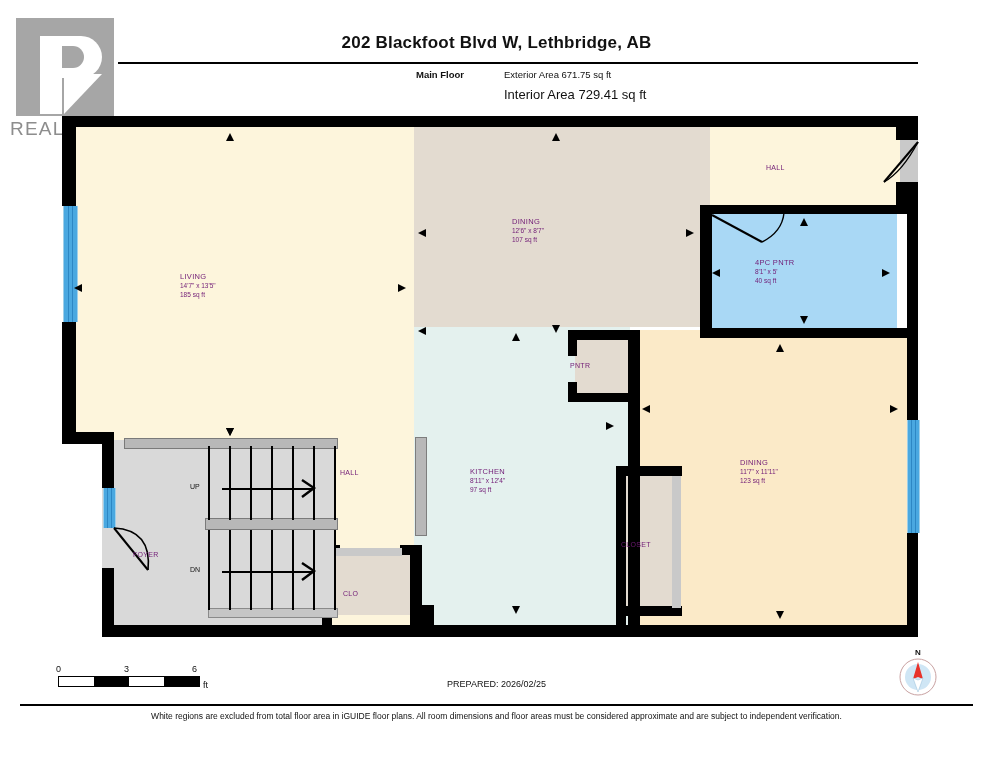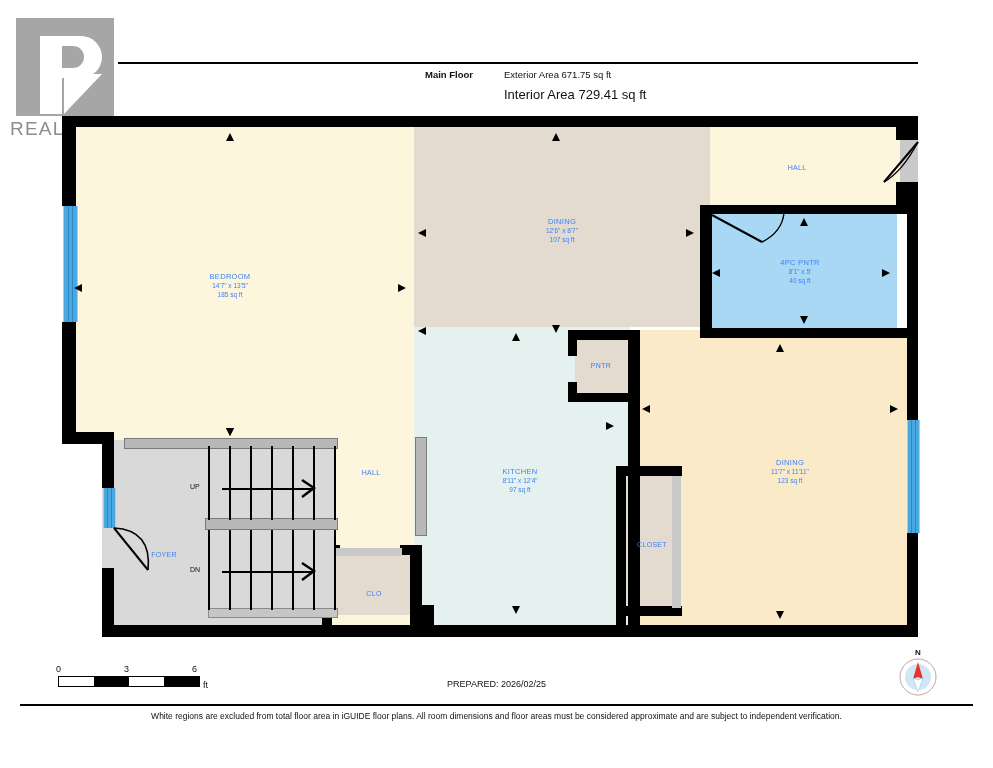--- a/index.html
+++ b/index.html
@@ -85,21 +85,21 @@
     left: 0; top: 33px;
     width: 993px;
     text-align: center;
     font-size: 17px;
     font-weight: bold;
     color: #111111;
     letter-spacing: 0.2px;
   }
   #floor-label {
     position: absolute;
-    left: 425px; top: 69px;
+    left: 416px; top: 69px;
     font-size: 9.5px;
     font-weight: bold;
     color: #111111;
   }
   #area-ext {
     position: absolute;
     left: 504px; top: 69px;
     font-size: 9.5px;
     color: #111111;
   }
@@ -140,22 +140,21 @@
     background: #2d87c4;
     width: 1px;
     top: 0; bottom: 0;
   }
   .doorgap {
     position: absolute;
     background: #c9c9c9;
   }
   .label {
     position: absolute;
-    text-align: center;
-    color: #3b82f6;
+    color: #701a75;
     line-height: 1.35;
     white-space: nowrap;
   }
   .label .nm { font-size: 7.5px; letter-spacing: 0.3px; }
   .label .dim { font-size: 6.5px; }
   .label .sf  { font-size: 6.5px; }
   .label.small .nm { font-size: 7px; }
 
   .arrow { position: absolute; width: 0; height: 0; }
   .arrow.up    { border-left: 4px solid transparent; border-right: 4px solid transparent; border-bottom: 8px solid #000; }
@@ -201,20 +200,21 @@
       <div class="r-stem"></div>
       <div class="r-bowl"></div>
       <div class="r-bowl-inner"></div>
       <div class="r-leg"></div>
     </div>
     <div id="realtor-word">REALTOR</div>
     <div id="realtor-reg">®</div>
   </div>
 
   <div id="title-rule"></div>
+  <div id="plan-title">202 Blackfoot Blvd W, Lethbridge, AB</div>
   <div id="floor-label">Main Floor</div>
   <div id="area-ext">Exterior Area 671.75 sq ft</div>
   <div id="area-int">Interior Area 729.41 sq ft</div>
 </div>
 
 <div id="plan">
 
   
   <div class="room" style="left:76px;top:127px;width:338px;height:315px;background:#fdf5dc;"></div>
 
@@ -394,21 +394,21 @@
 
   <div class="arrow up" style="left:512px;top:333px;"></div>
   <div class="arrow left" style="left:418px;top:327px;"></div>
   <div class="arrow right" style="left:606px;top:422px;"></div>
   <div class="arrow down" style="left:512px;top:606px;"></div>
 
   <div class="arrow down" style="left:226px;top:428px;"></div>
 
   
   <div class="label" style="left:180px;top:272px;width:100px;">
-    <div class="nm">BEDROOM</div>
+    <div class="nm">LIVING</div>
     <div class="dim">14'7" x 13'5"</div>
     <div class="sf">185 sq ft</div>
   </div>
 
   <div class="label" style="left:512px;top:217px;width:100px;">
     <div class="nm">DINING</div>
     <div class="dim">12'6" x 8'7"</div>
     <div class="sf">107 sq ft</div>
   </div>
 

